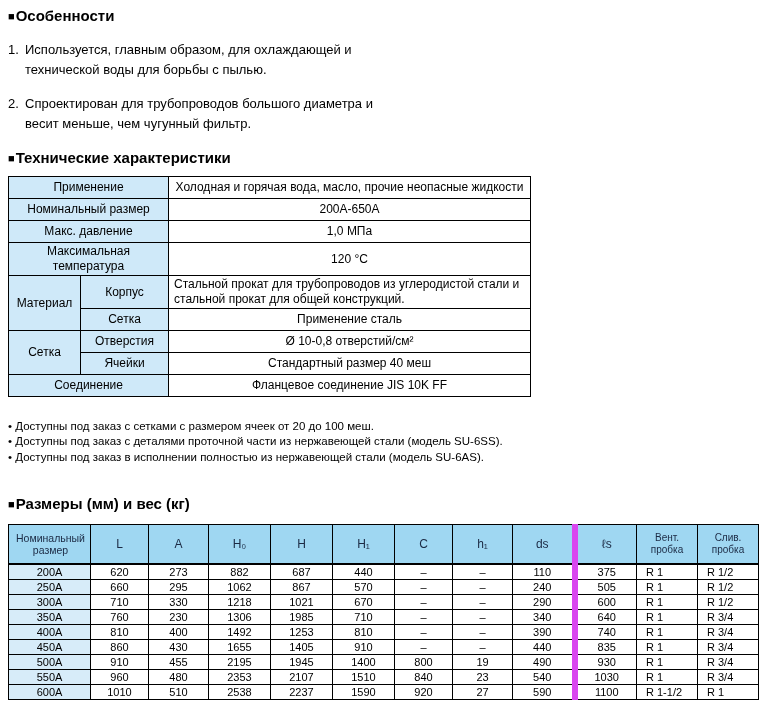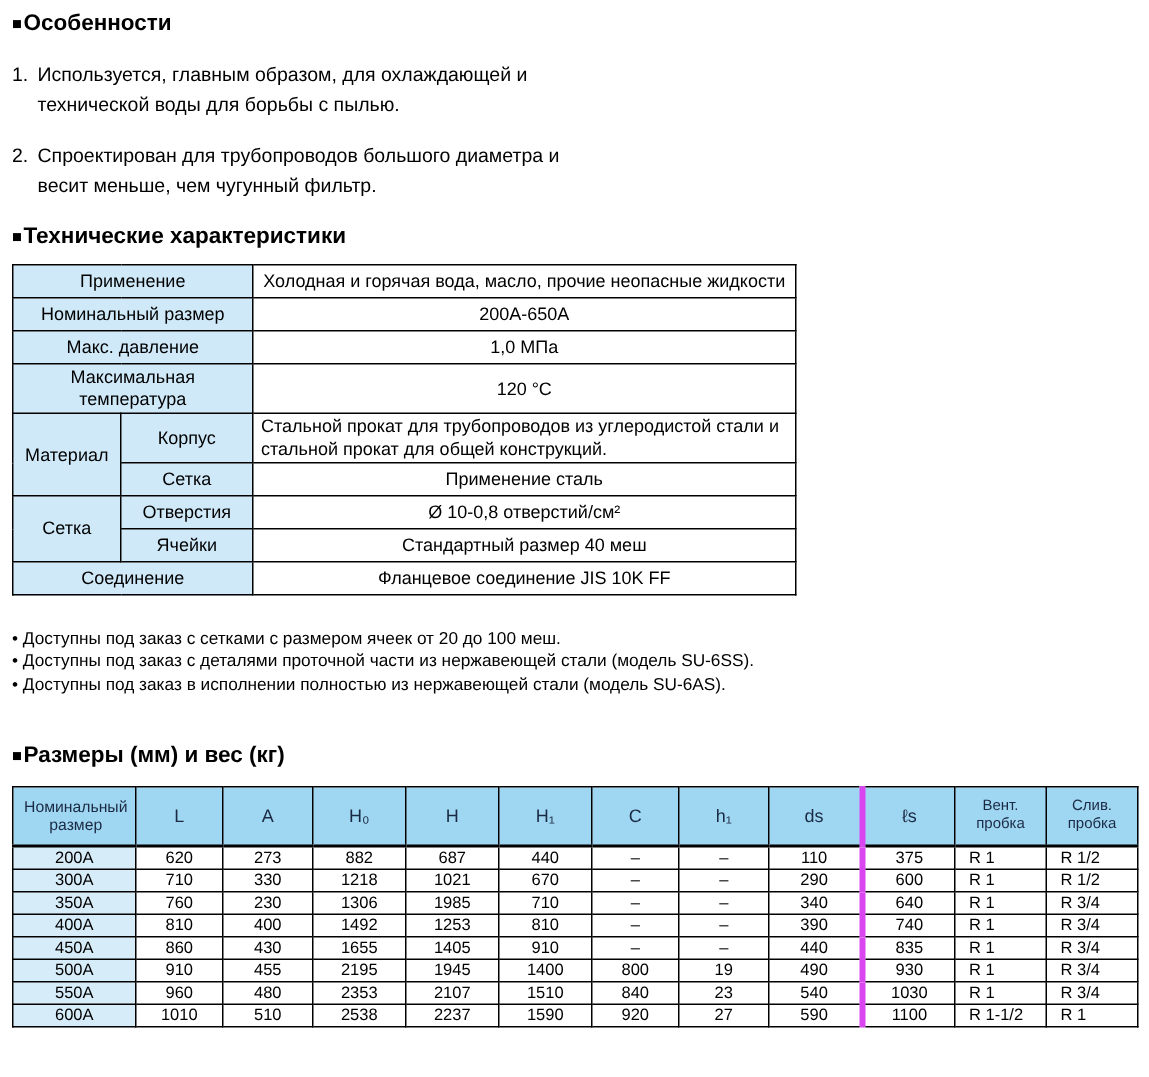--- a/index.html
+++ b/index.html
@@ -37,21 +37,21 @@
   table.dim{border-collapse:collapse;width:750px;table-layout:fixed;font-size:11px;}
   table.dim th,table.dim td{border:1px solid #000;padding:0 2px;text-align:center;}
   table.dim thead th{
     background:#9fd7f2;color:#1b2a44;font-weight:normal;
     height:38px;font-size:12px;border-bottom:2px solid #000;
   }
   table.dim thead th.first{font-size:10.5px;text-align:center;padding-left:4px;line-height:1.2;}
   table.dim thead th.small{font-size:10px;line-height:1.25;}
   table.dim tbody td{height:14px;line-height:14px;background:#fff;}
   table.dim tbody td.first{background:#d7ecf9;}
-  table.dim .gdiv{border-left:4px solid #d946ef;}
+  table.dim .gdiv{border-left:6px solid #d946ef;}
   table.dim td.plug{text-align:left;padding-left:9px;}
 </style>
 </head>
 <body>
 
 <div class="page">
 
   <h2 class="sec-title"><span class="sec-bullet">■</span><span>Особенности</span></h2>
 
   <div class="features">
@@ -166,20 +166,34 @@
             <td>687</td>
             <td>440</td>
             <td>–</td>
             <td>–</td>
             <td>110</td>
             <td class="gdiv">375</td>
             <td class="plug">R 1</td>
             <td class="plug">R 1/2</td>
           </tr>
           <tr>
+            <td class="first">250A</td>
+            <td>660</td>
+            <td>295</td>
+            <td>1062</td>
+            <td>867</td>
+            <td>570</td>
+            <td>–</td>
+            <td>–</td>
+            <td>240</td>
+            <td class="gdiv">505</td>
+            <td class="plug">R 1</td>
+            <td class="plug">R 1/2</td>
+          </tr>
+          <tr>
             <td class="first">300A</td>
             <td>710</td>
             <td>330</td>
             <td>1218</td>
             <td>1021</td>
             <td>670</td>
             <td>–</td>
             <td>–</td>
             <td>290</td>
             <td class="gdiv">600</td>

